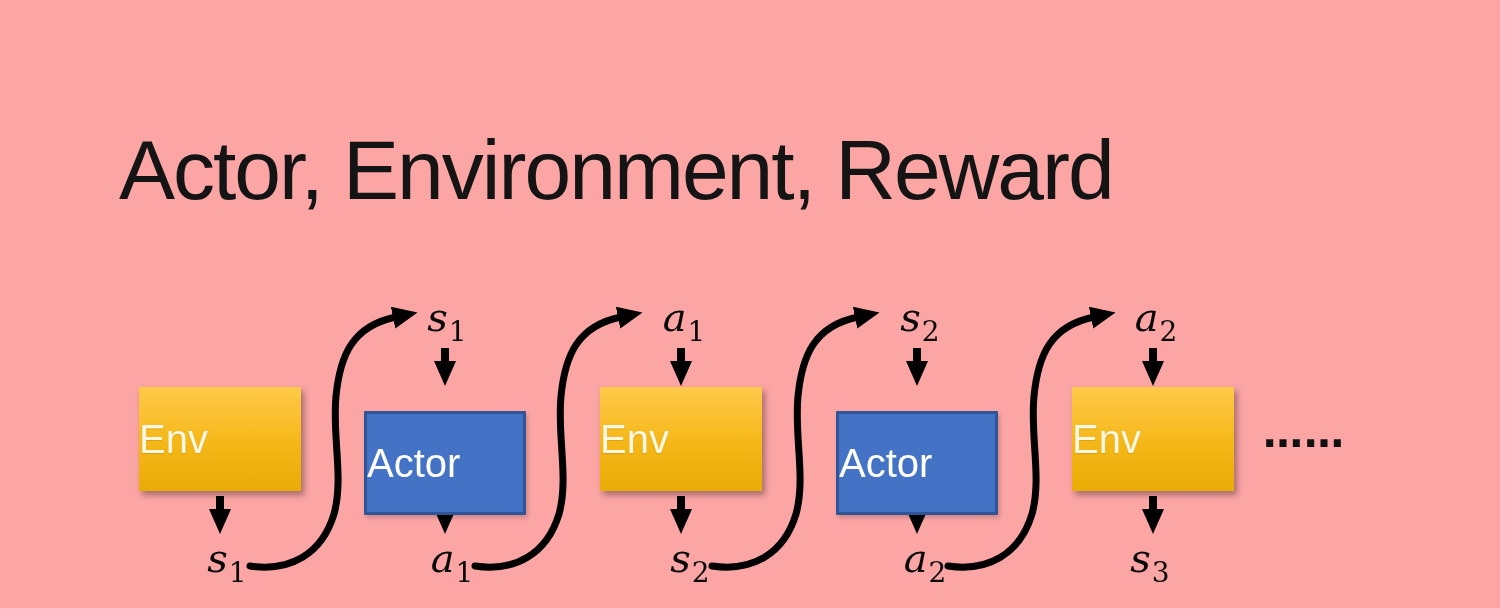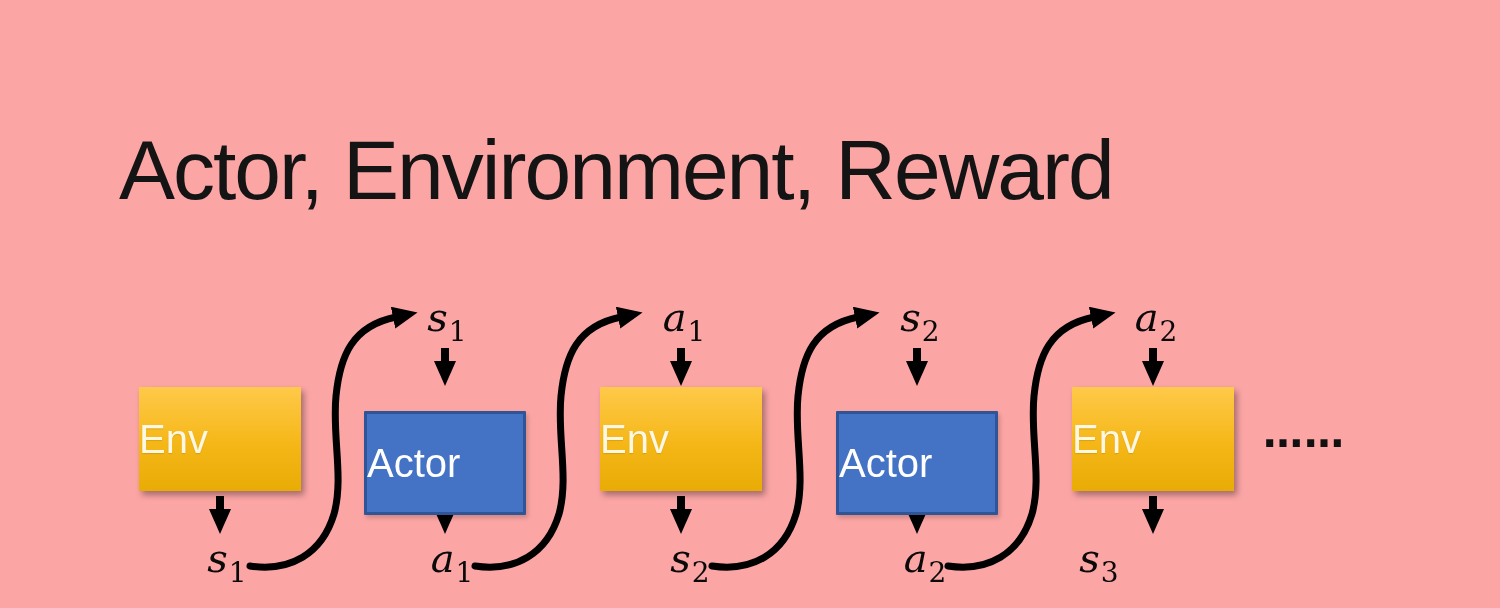--- a/index.html
+++ b/index.html
@@ -138,17 +138,17 @@
 
   <div class="math-label top-label" style="left:447px"><span>s</span><sub>1</sub></div>
   <div class="math-label top-label" style="left:684px"><span>a</span><sub>1</sub></div>
   <div class="math-label top-label" style="left:920px"><span>s</span><sub>2</sub></div>
   <div class="math-label top-label" style="left:1156px"><span>a</span><sub>2</sub></div>
 
   <div class="math-label bottom-label" style="left:227px"><span>s</span><sub>1</sub></div>
   <div class="math-label bottom-label" style="left:452px"><span>a</span><sub>1</sub></div>
   <div class="math-label bottom-label" style="left:690px"><span>s</span><sub>2</sub></div>
   <div class="math-label bottom-label" style="left:925px"><span>a</span><sub>2</sub></div>
-  <div class="math-label bottom-label" style="left:1099px"><span>s</span><sub>3</sub></div>
+  <div class="math-label bottom-label" style="left:1150px"><span>s</span><sub>3</sub></div>
 
   <div class="ellipsis">……</div>
 
 </div>
 
 </body></html>

